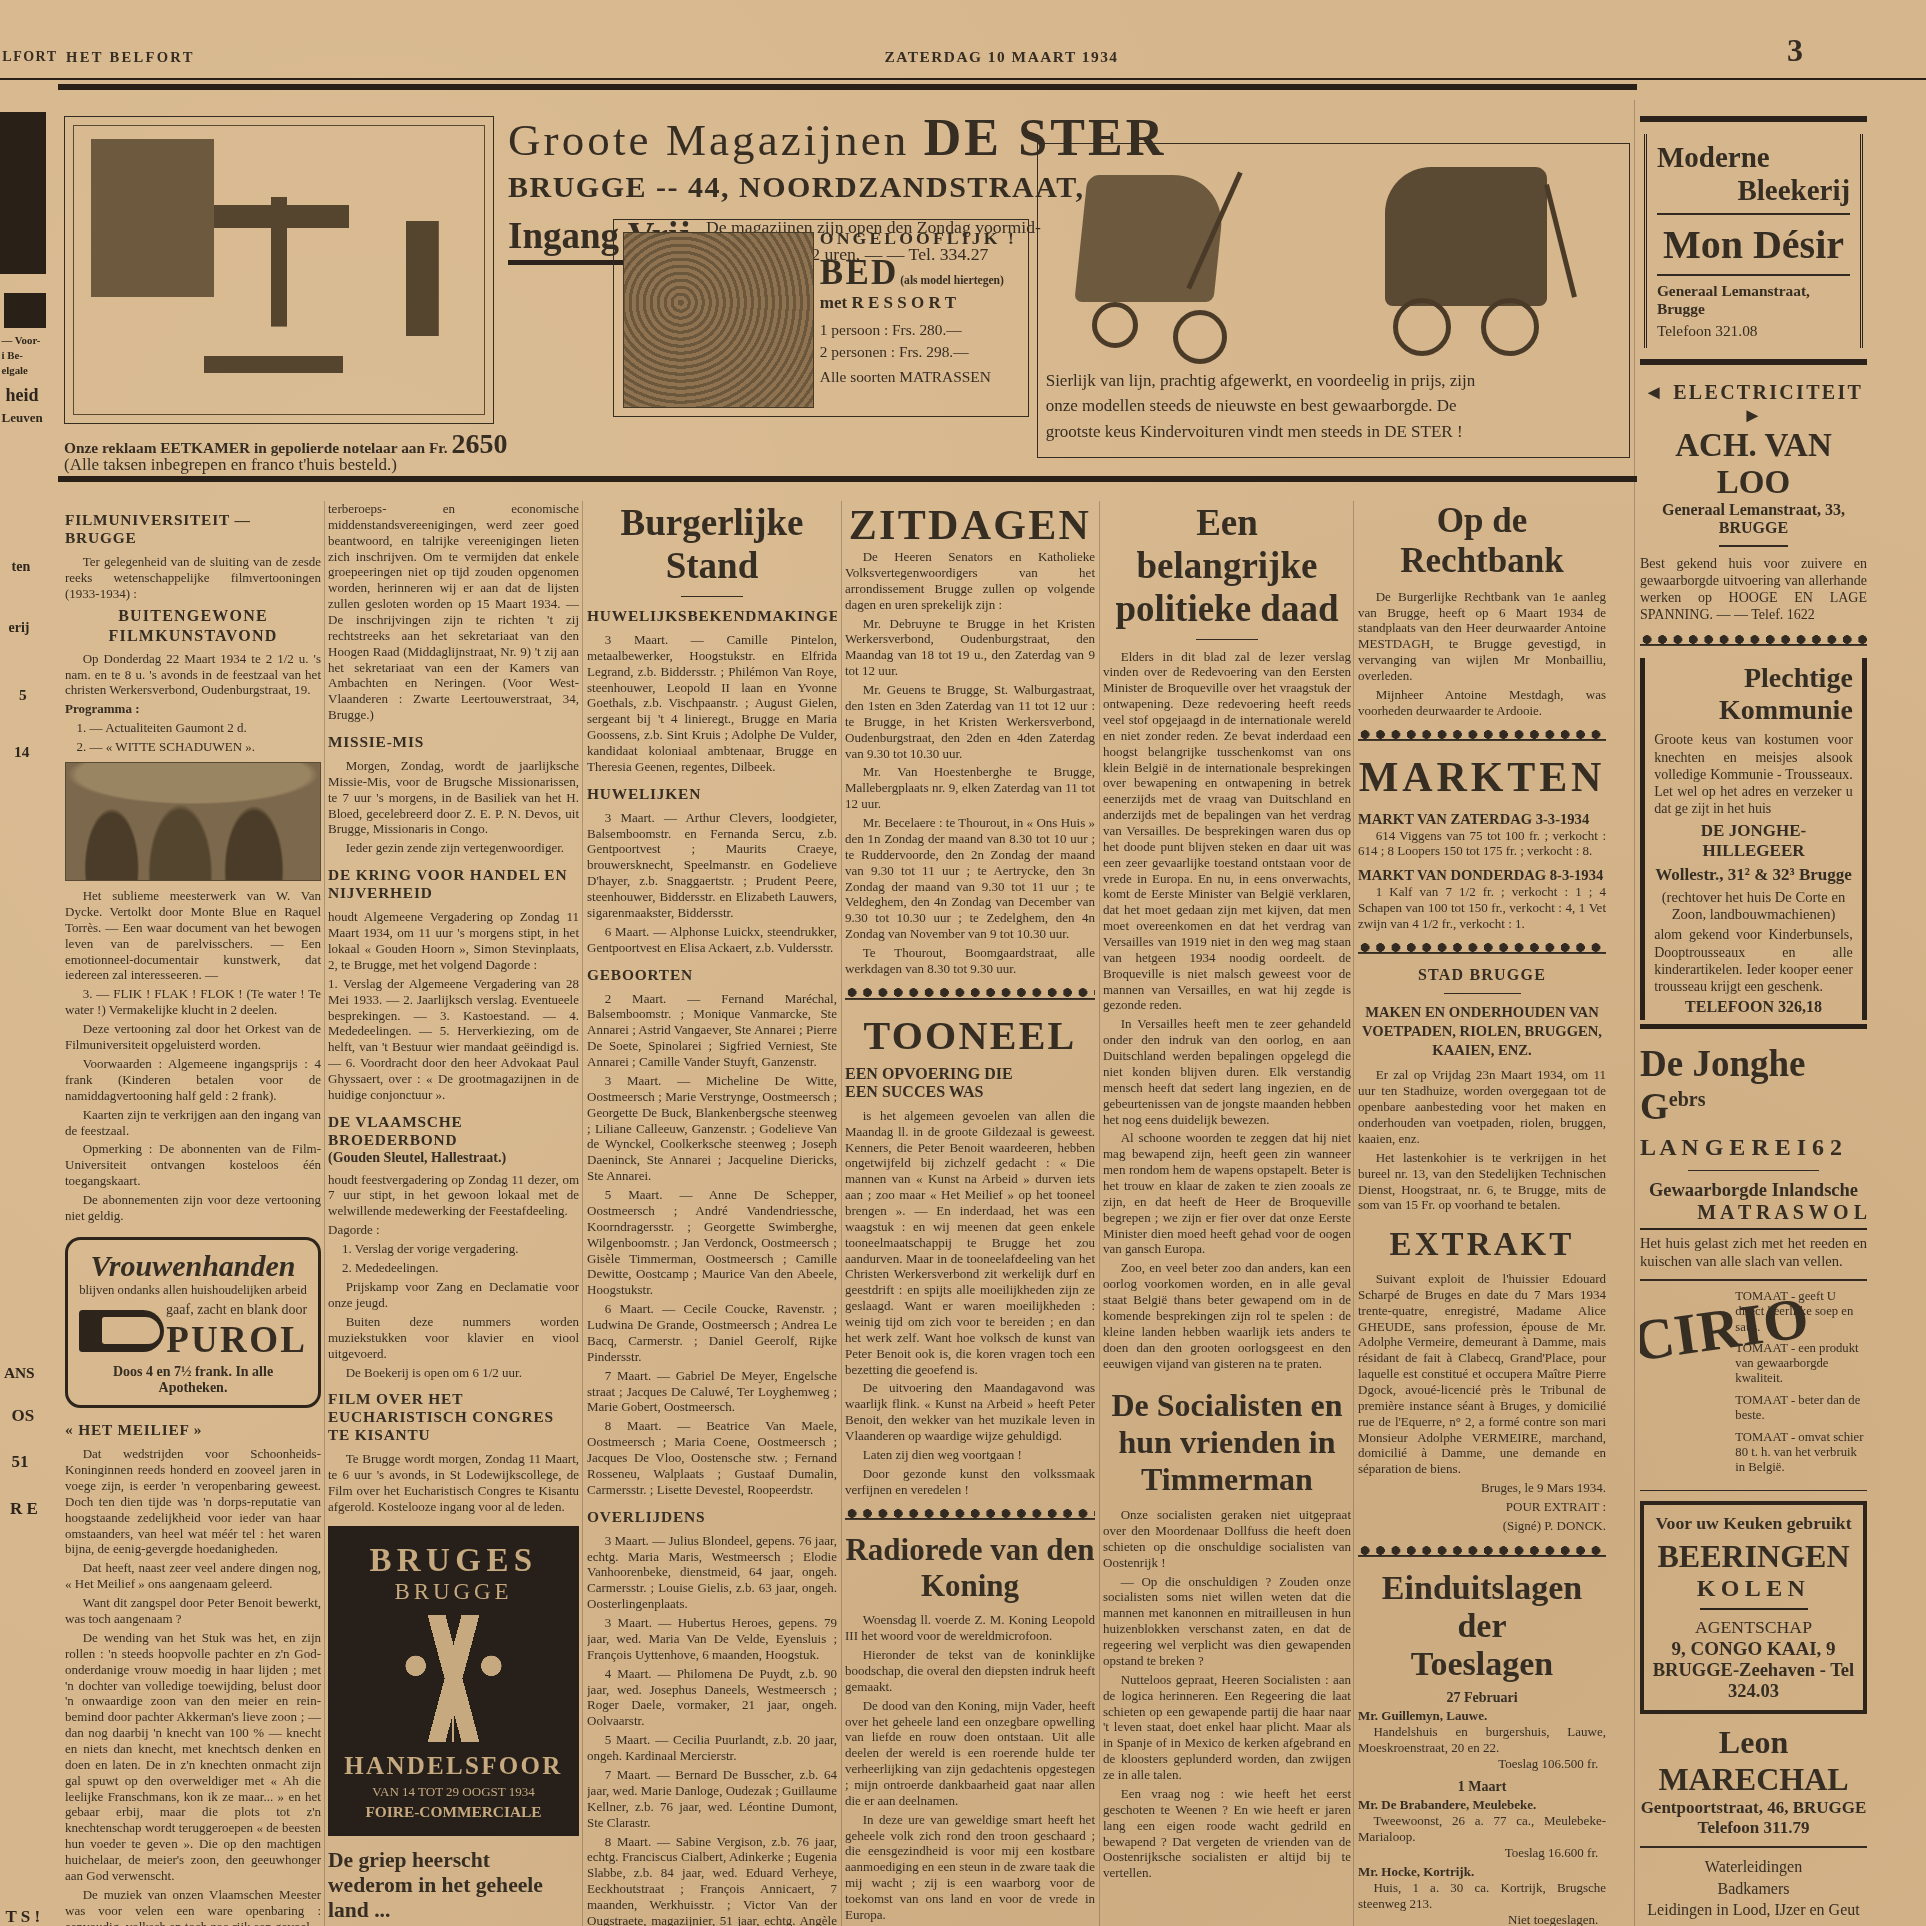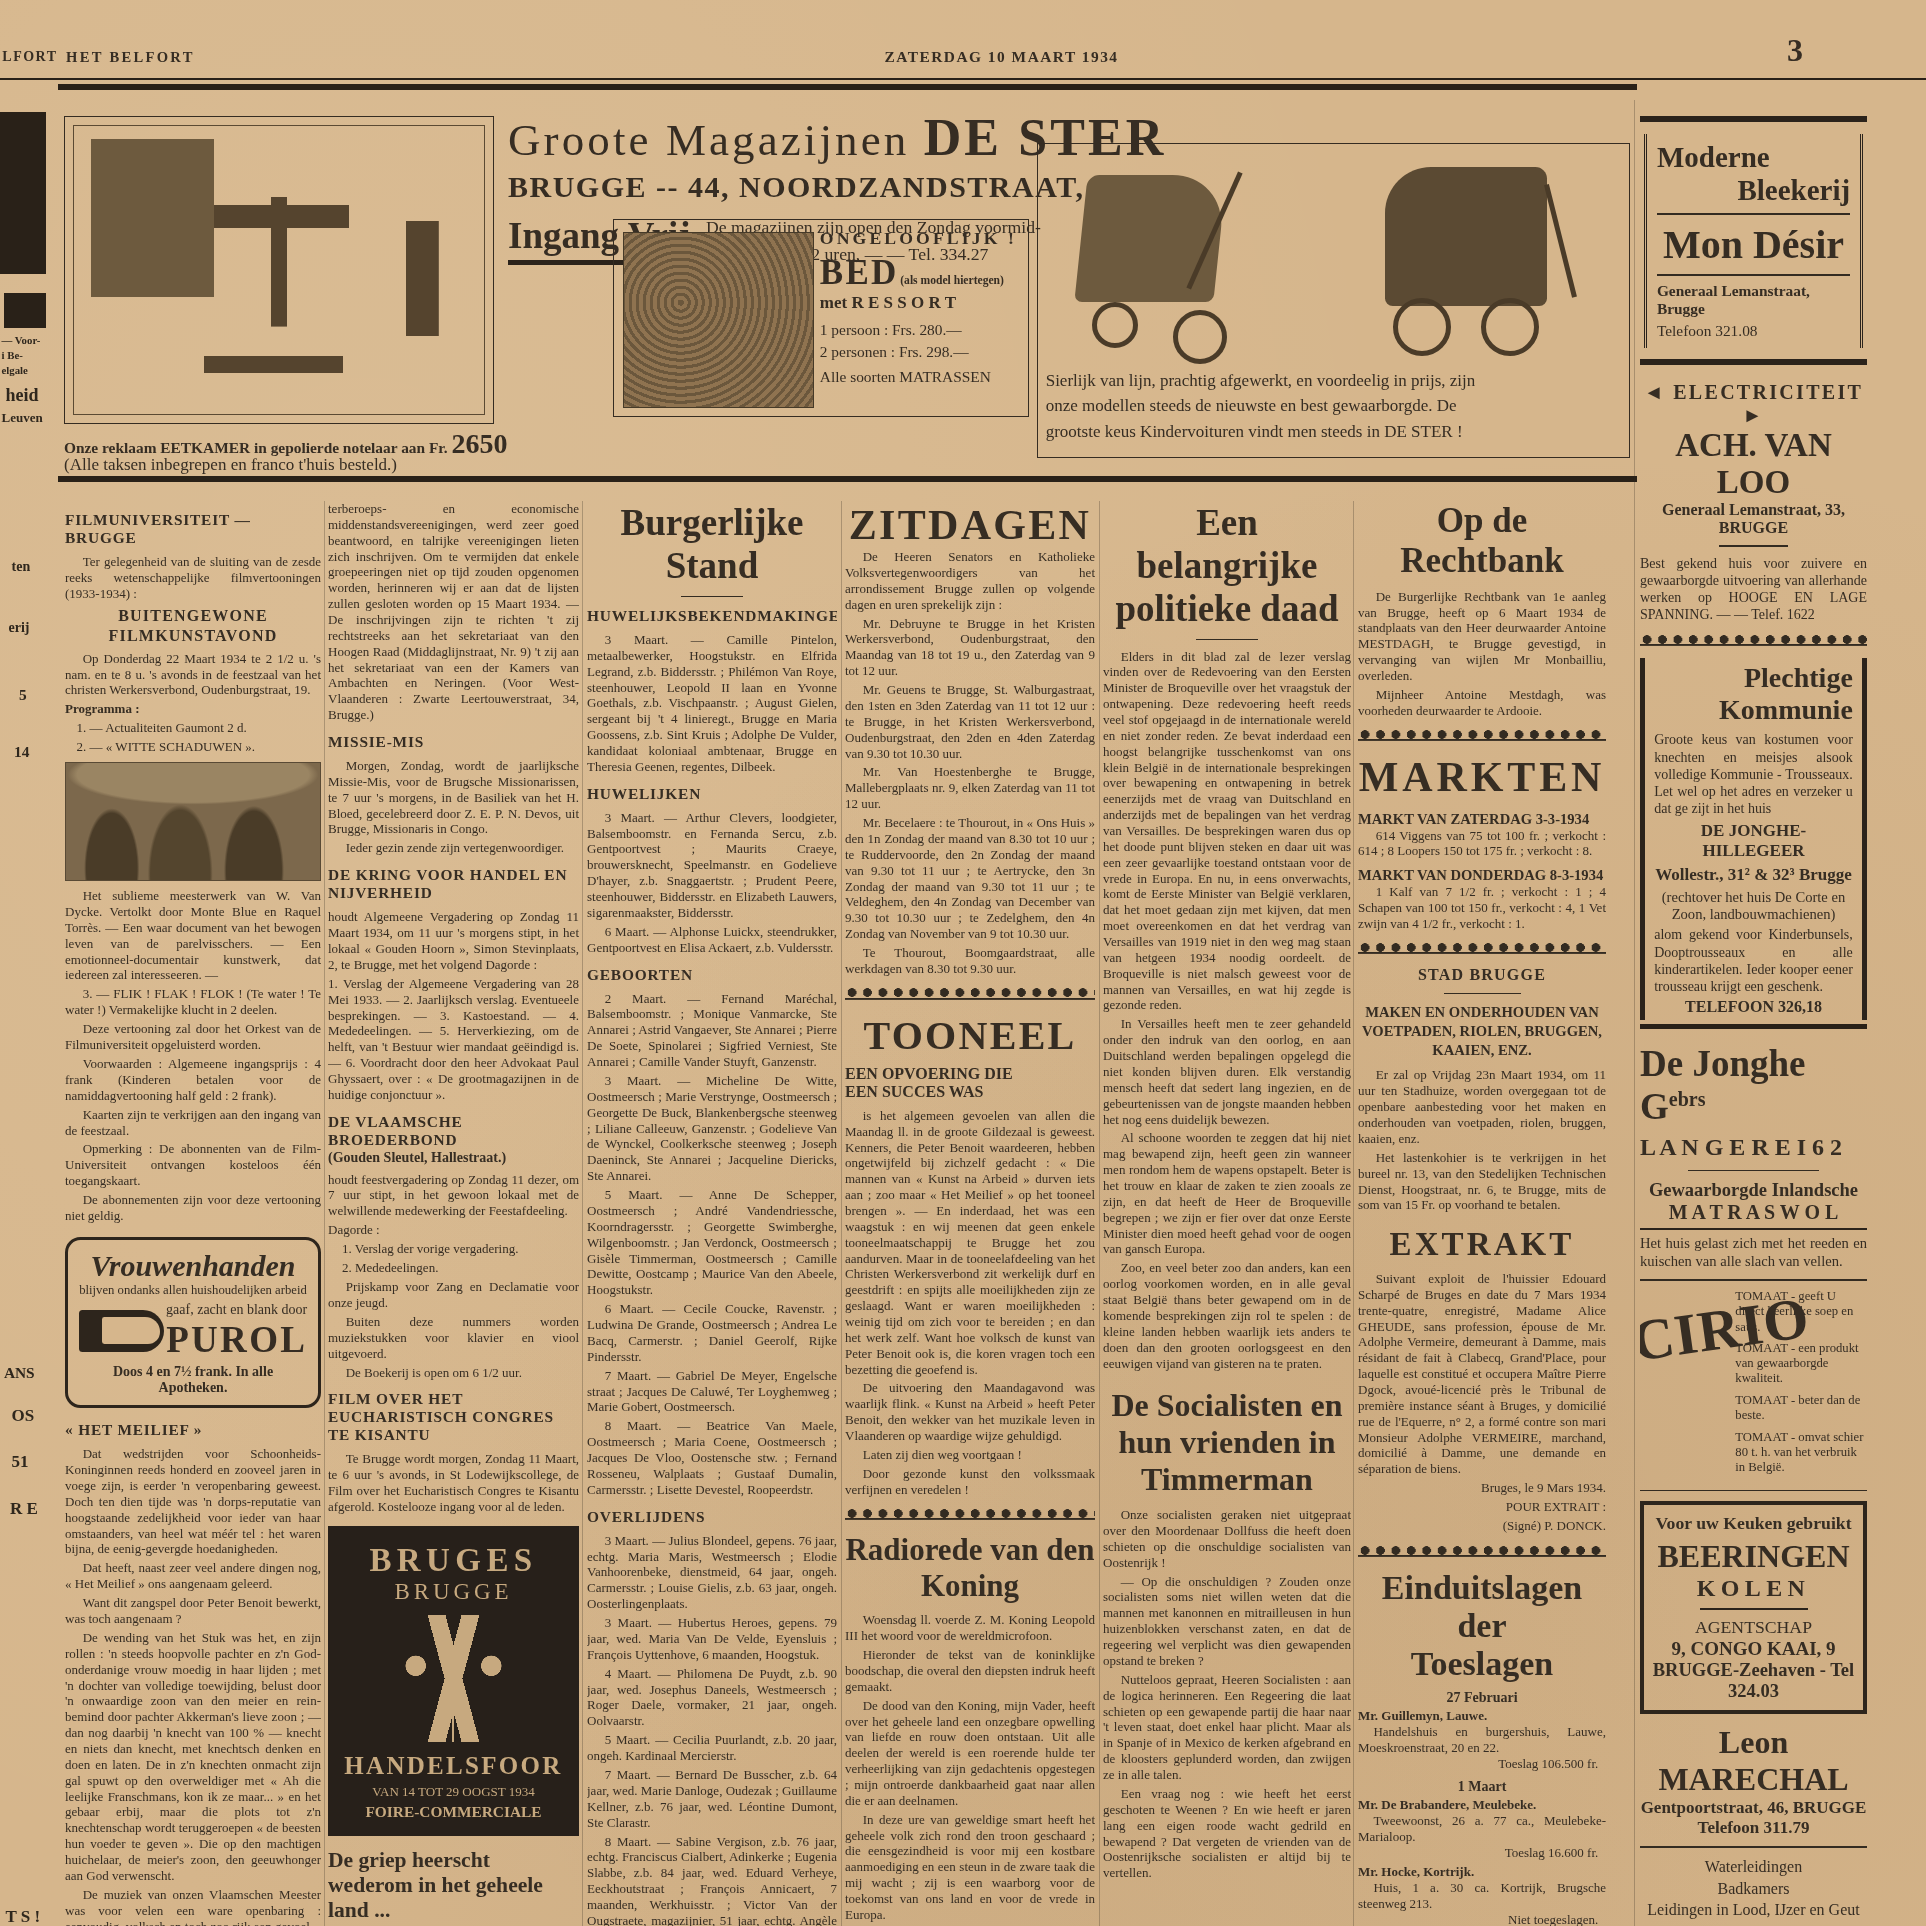--- a/index.html
+++ b/index.html
@@ -436,21 +436,21 @@
       <p class="body noind" style="font-size:14px;">alom gekend voor Kinderbunsels, Dooptrousseaux en alle kinderartikelen. Ieder kooper eener trousseau krijgt een geschenk.</p>
       <div style="font-weight:bold;font-size:16px;text-align:center;">TELEFOON 326,18</div>
     </div>
     <div class="bar" style="position:static;width:100%;height:5.4px;margin:3.9px 0 13px;"></div>
 
     <div>
       <div style="font-size:37px;font-weight:bold;"><span>De Jonghe G</span><sup style="font-size:20px;">ebrs</sup></div>
       <div style="font-size:24px;font-weight:bold;margin-top:6.2px;">L A N G E   R E I   6 2</div>
       <div class="thinrule" style="width:131px;"></div>
       <div style="font-size:18.5px;font-weight:bold;text-align:center;">Gewaarborgde Inlandsche</div>
-      <div style="font-size:20px;font-weight:bold;text-align:center;border-bottom:2.3px double #2b231b;padding-bottom:3.9px;">M A T R A S W O L</div>
+      <div style="font-size:20px;font-weight:bold;text-align:right;border-bottom:2.3px double #2b231b;padding-bottom:3.9px;">M A T R A S W O L</div>
       <p class="body noind" style="font-size:14.6px;margin-top:5.4px;">Het huis gelast zich met het reeden en kuischen van alle slach van vellen.</p>
     </div>
     <div class="thinrule"></div>
 
     <div style="display:flex;margin:7.7px 0;">
       <div style="width:42%;font-size:58px;font-weight:bold;letter-spacing:0.8px;transform:rotate(-8deg);margin-top:11.6px;">CIRIO</div>
       <div style="width:58%;">
 
       <p class="tomaat-item">TOMAAT - geeft U direct heerlijke soep en saus.</p>
           <p class="tomaat-item">TOMAAT - een produkt van gewaarborgde kwaliteit.</p>

